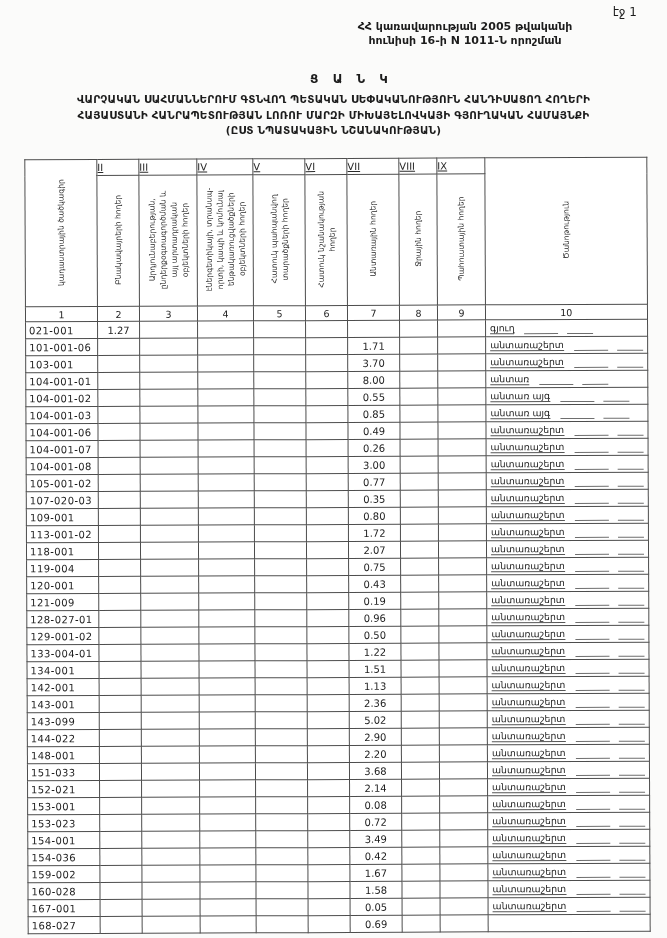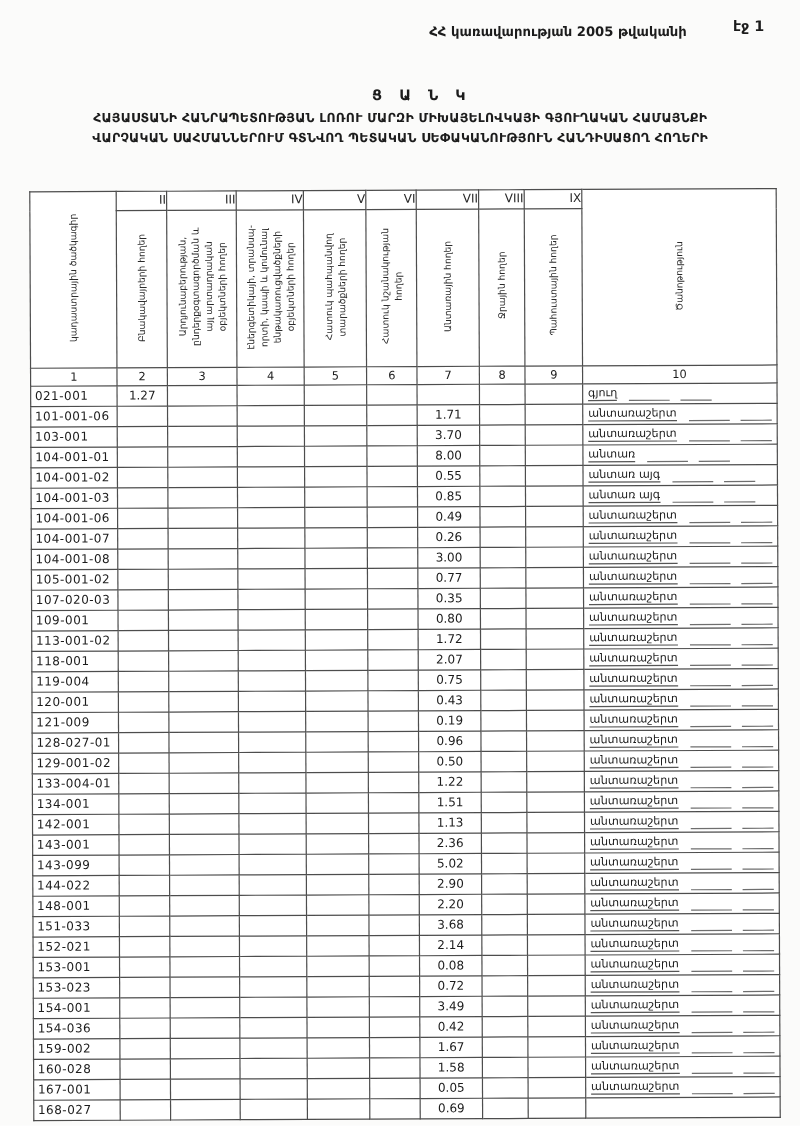--- a/index.html
+++ b/index.html
@@ -5,22 +5,22 @@
   html,body{margin:0;padding:0;}
   body{
     width:667px;height:938px;
     background:#fbfbfa;
     font-family:"DejaVu Sans",sans-serif;
     color:#1c1c1c;
     position:relative;
     overflow:hidden;
   }
   .page-num{
-    position:absolute;top:15px;right:30px;
-    font-weight:bold;font-size:12px;
+    position:absolute;top:5px;right:30px;
+    font-weight:normal;font-size:12px;
   }
   .appendix{
     position:absolute;top:20px;left:290px;width:350px;
     text-align:center;font-weight:bold;font-size:11px;line-height:1.3;
   }
   .kicker{
     position:absolute;top:72px;left:0;right:0;
     text-align:center;font-weight:bold;font-size:12px;letter-spacing:5px;padding-left:36px;
   }
   .title{
@@ -33,21 +33,21 @@
     border-collapse:collapse;table-layout:fixed;
     transform:rotate(-0.25deg);
     background:#fff;
   }
   .doc-table td{
     border:1px solid #4d4d4d;
     padding:0;
     font-size:10px;
     overflow:hidden;
   }
-  .roman-cell{height:15px;text-align:right;font-size:9.5px;color:#2a2a2a;}
+  .roman-cell{height:15px;text-align:left;font-size:9.5px;color:#2a2a2a;text-decoration:underline;}
   .vhead{height:130px;text-align:center;vertical-align:middle;}
   .vlabel{
     writing-mode:vertical-rl;
     transform:rotate(180deg);
     display:inline-block;
     font-size:7.6px;line-height:1.45;
     white-space:pre-line;
     max-height:126px;
     color:#2a2a2a;
   }
@@ -62,27 +62,29 @@
   .note-fill.f1{width:34px;margin-left:10px;}
   .note-fill.f2{width:26px;margin-left:9px;}
 </style>
 </head>
 <body>
 
 <div class="page-num">էջ 1</div>
 
 <div class="appendix">
   <div>ՀՀ կառավարության 2005 թվականի</div>
+  <div>հունիսի 16-ի N 1011-Ն որոշման</div>
 </div>
 
 <div class="kicker">Ց Ա Ն Կ</div>
 
 <div class="title">
+  <div>ՎԱՐՉԱԿԱՆ ՍԱՀՄԱՆՆԵՐՈՒՄ ԳՏՆՎՈՂ ՊԵՏԱԿԱՆ ՍԵՓԱԿԱՆՈՒԹՅՈՒՆ ՀԱՆԴԻՍԱՑՈՂ ՀՈՂԵՐԻ</div>
   <div>ՀԱՅԱՍՏԱՆԻ ՀԱՆՐԱՊԵՏՈՒԹՅԱՆ ԼՈՌՈՒ ՄԱՐԶԻ ՄԻԽԱՅԵԼՈՎԿԱՅԻ ԳՅՈՒՂԱԿԱՆ ՀԱՄԱՅՆՔԻ</div>
-  <div>ՎԱՐՉԱԿԱՆ ՍԱՀՄԱՆՆԵՐՈՒՄ ԳՏՆՎՈՂ ՊԵՏԱԿԱՆ ՍԵՓԱԿԱՆՈՒԹՅՈՒՆ ՀԱՆԴԻՍԱՑՈՂ ՀՈՂԵՐԻ</div>
+  <div>(ԸՍՏ ՆՊԱՏԱԿԱՅԻՆ ՆՇԱՆԱԿՈՒԹՅԱՆ)</div>
 </div>
 
 <table class="doc-table">
   <colgroup>
     <col style="width:72px">
       <col style="width:42px">
       <col style="width:58px">
       <col style="width:56px">
     <col style="width:52px">
       <col style="width:42px">

